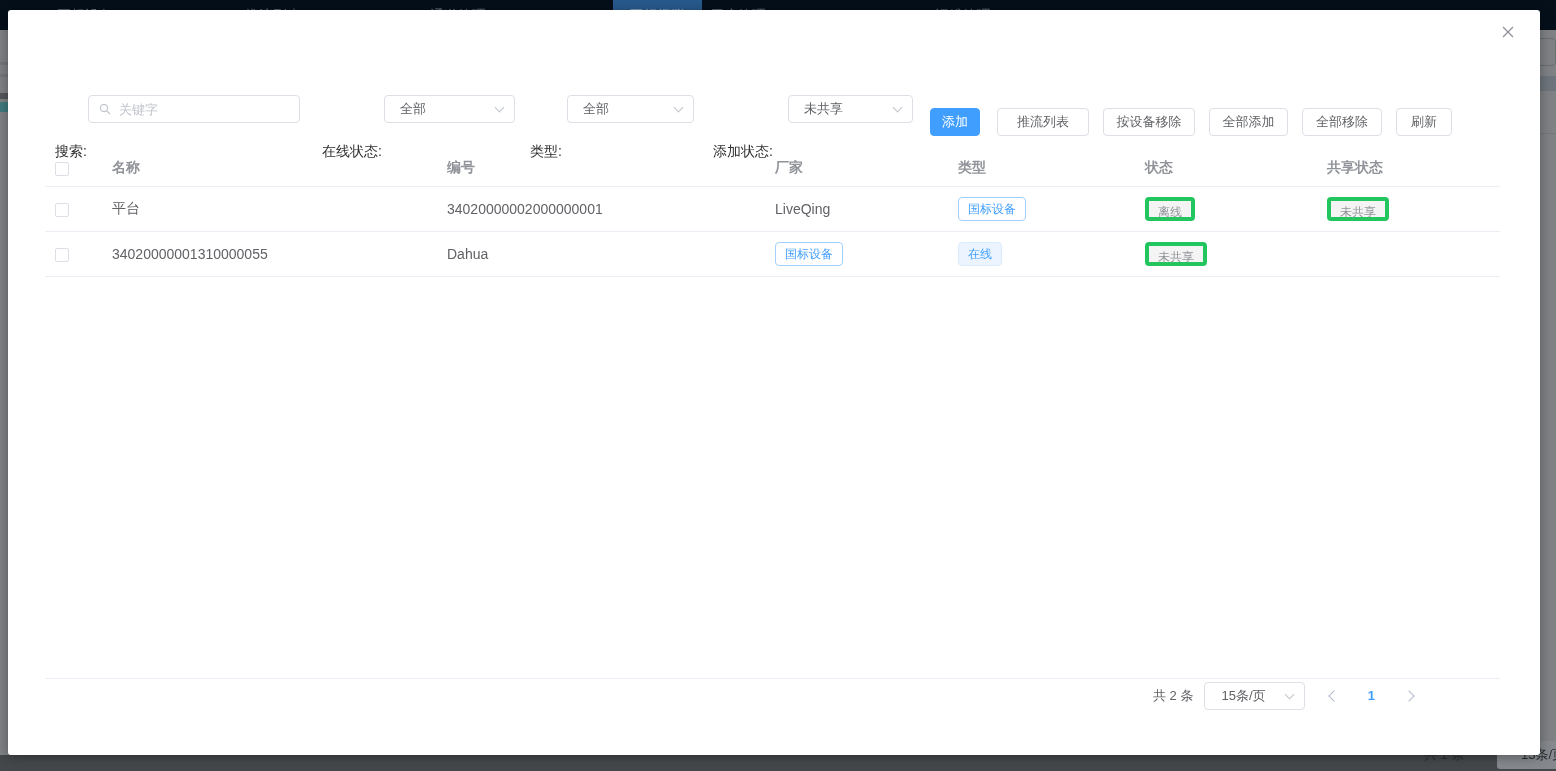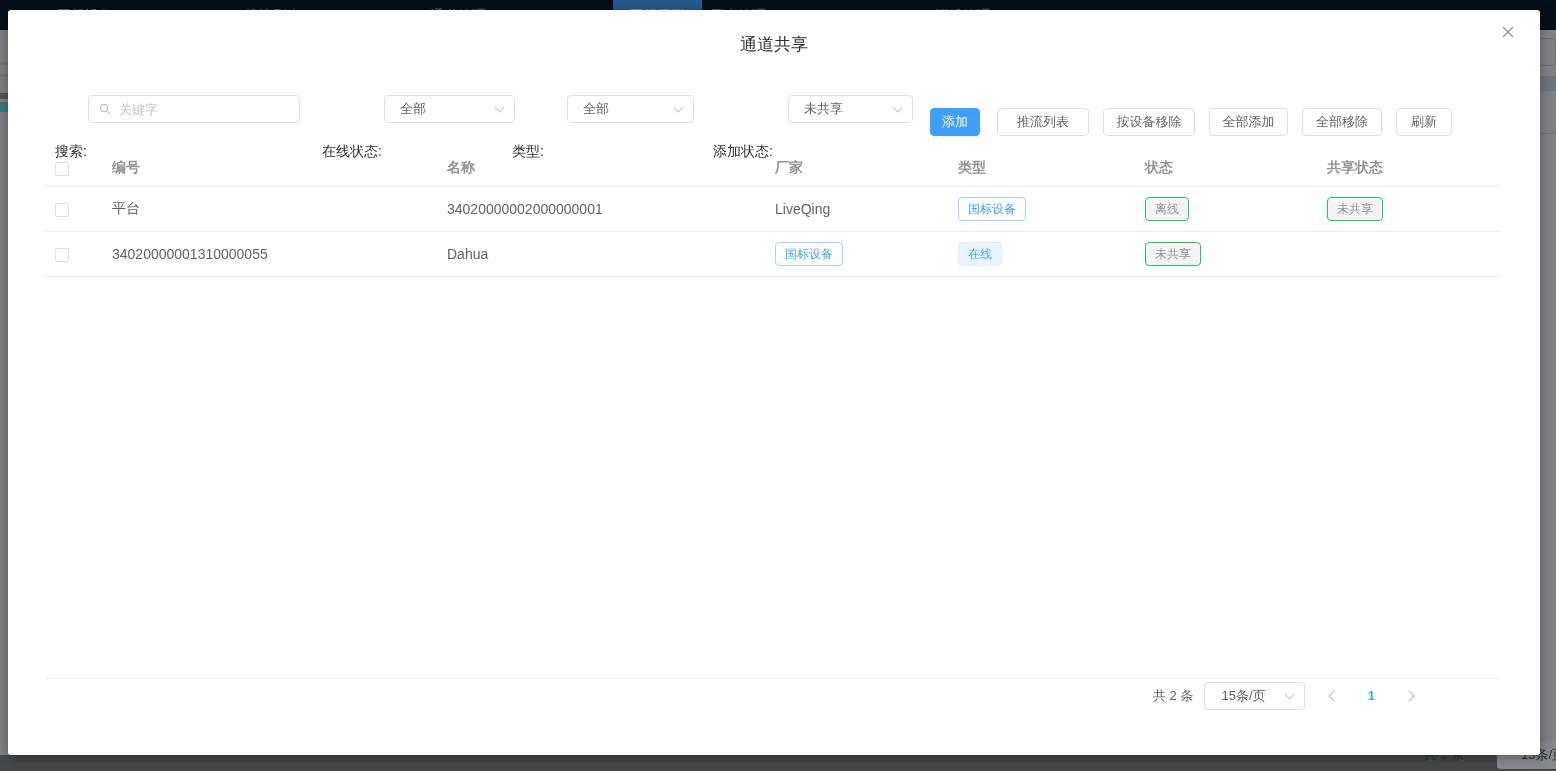--- a/index.html
+++ b/index.html
@@ -41,21 +41,21 @@
   .btn.plain { background:#fff; border:1px solid #dcdfe6; color:#606266; }
 
   .table { position:absolute; left:37px; top:140px; width:1455px; }
   .trow { display:grid; grid-template-columns:67px 335px 328px 183px 187px 182px 1fr; align-items:center; border-bottom:1px solid #ebeef5; }
   .thead { height:37px; font-size:14px; font-weight:600; color:#909399; }
   .tbody-row { height:45px; font-size:14px; color:#606266; }
   .cell-check { padding-left:10px; }
   .checkbox { display:inline-block; width:14px; height:14px; border:1px solid #dcdfe6; border-radius:2px; background:#fff; vertical-align:middle; cursor:pointer; }
   .tag { display:inline-block; height:24px; line-height:22px; padding:0 9px; border-radius:4px; font-size:12px; }
   .tag-type   { background:#fff;     border:1px solid #a3d0ff; color:#409eff; cursor:pointer; }
-  .tag-gray   { background:#f4f4f5; border:1px solid #22c55e; color:#909399; }
+  .tag-gray   { background:#f4f4f5; border:4px solid #22c55e; color:#909399; }
   .tag-blue   { background:#ecf5ff; border:1px solid #d9ecff; color:#409eff; }
 
   .pg-divider { position:absolute; left:37px; top:668px; width:1455px; border-top:1px solid #ebeef5; }
   .pagination { position:absolute; left:1145px; top:672px; height:28px; display:flex; }
   .pg-total { font-size:13px; color:#606266; line-height:28px; }
   .pg-sel { position:relative; margin-left:11px; width:101px; height:28px; border:1px solid #dcdfe6; border-radius:4px; line-height:26px; font-size:13px; color:#606266; padding-left:16px; cursor:pointer; }
   .pg-arrow { width:24px; height:28px; display:flex; align-items:center; justify-content:center; cursor:pointer; }
   .pg-arrow span { width:8px; height:8px; border-right:1.5px solid #b4bccc; border-bottom:1.5px solid #b4bccc; }
   .pg-arrow.prev { margin-left:17px; } .pg-arrow.prev span { transform:rotate(135deg); }
   .pg-arrow.next { margin-left:14px; } .pg-arrow.next span { transform:rotate(-45deg); }
@@ -81,21 +81,20 @@
 </div>
 <div class="strip-right"></div>
 <div class="bd-box"></div>
 <div class="bd-band"></div>
 <div class="bd-line"></div>
 <div class="strip-bottom"></div>
 <div class="bd-total">共 1 条</div>
 <div class="bd-pgsel">15条/页</div>
 
 <div class="modal">
-  <div class="m-title">通道共享</div>
   <div class="m-close">
     <svg width="18" height="18" viewBox="0 0 18 18">
         <line x1="4" y1="4" x2="14" y2="14" stroke="#909399" stroke-width="1.3"></line>
         <line x1="14" y1="4" x2="4" y2="14" stroke="#909399" stroke-width="1.3"></line>
       </svg>
   </div>
 
   <span class="f-label" style="left:47px">搜索:</span>
   <div class="inp-wrap">
     <svg width="14" height="14" viewBox="0 0 14 14">
@@ -104,21 +103,21 @@
       </svg>
     <input type="text" placeholder="关键字" style="">
   </div>
 
   <span class="f-label" style="left:314px">在线状态:</span>
   <div class="sel" style="left:376px;width:131px">
     <span>全部</span>
     <span class="caret"></span>
   </div>
 
-  <span class="f-label" style="left:504px">类型:</span>
+  <span class="f-label" style="left:522px">类型:</span>
   <div class="sel" style="left:559px;width:127px">
     <span>全部</span>
     <span class="caret"></span>
   </div>
 
   <span class="f-label" style="left:705px">添加状态:</span>
   <div class="sel" style="left:780px;width:125px">
     <span>未共享</span>
     <span class="caret"></span>
   </div>
@@ -126,22 +125,22 @@
   <div class="btn primary" style="left:922px;width:50px">添加</div>
   <div class="btn plain" style="left:989px;width:92px">推流列表</div>
   <div class="btn plain" style="left:1095px;width:92px">按设备移除</div>
   <div class="btn plain" style="left:1201px;width:79px">全部添加</div>
   <div class="btn plain" style="left:1294px;width:80px">全部移除</div>
   <div class="btn plain" style="left:1388px;width:56px">刷新</div>
 
   <div class="table">
     <div class="trow thead">
       <div class="cell-check"><span class="checkbox"></span></div>
+      <div>名称</div>
       <div>编号</div>
-      <div>名称</div>
       <div>厂家</div>
       <div>类型</div>
       <div>状态</div>
       <div>共享状态</div>
     </div>
 
     <div class="trow tbody-row">
       <div class="cell-check"><span class="checkbox"></span></div>
       <div>平台</div>
       <div>34020000002000000001</div>

